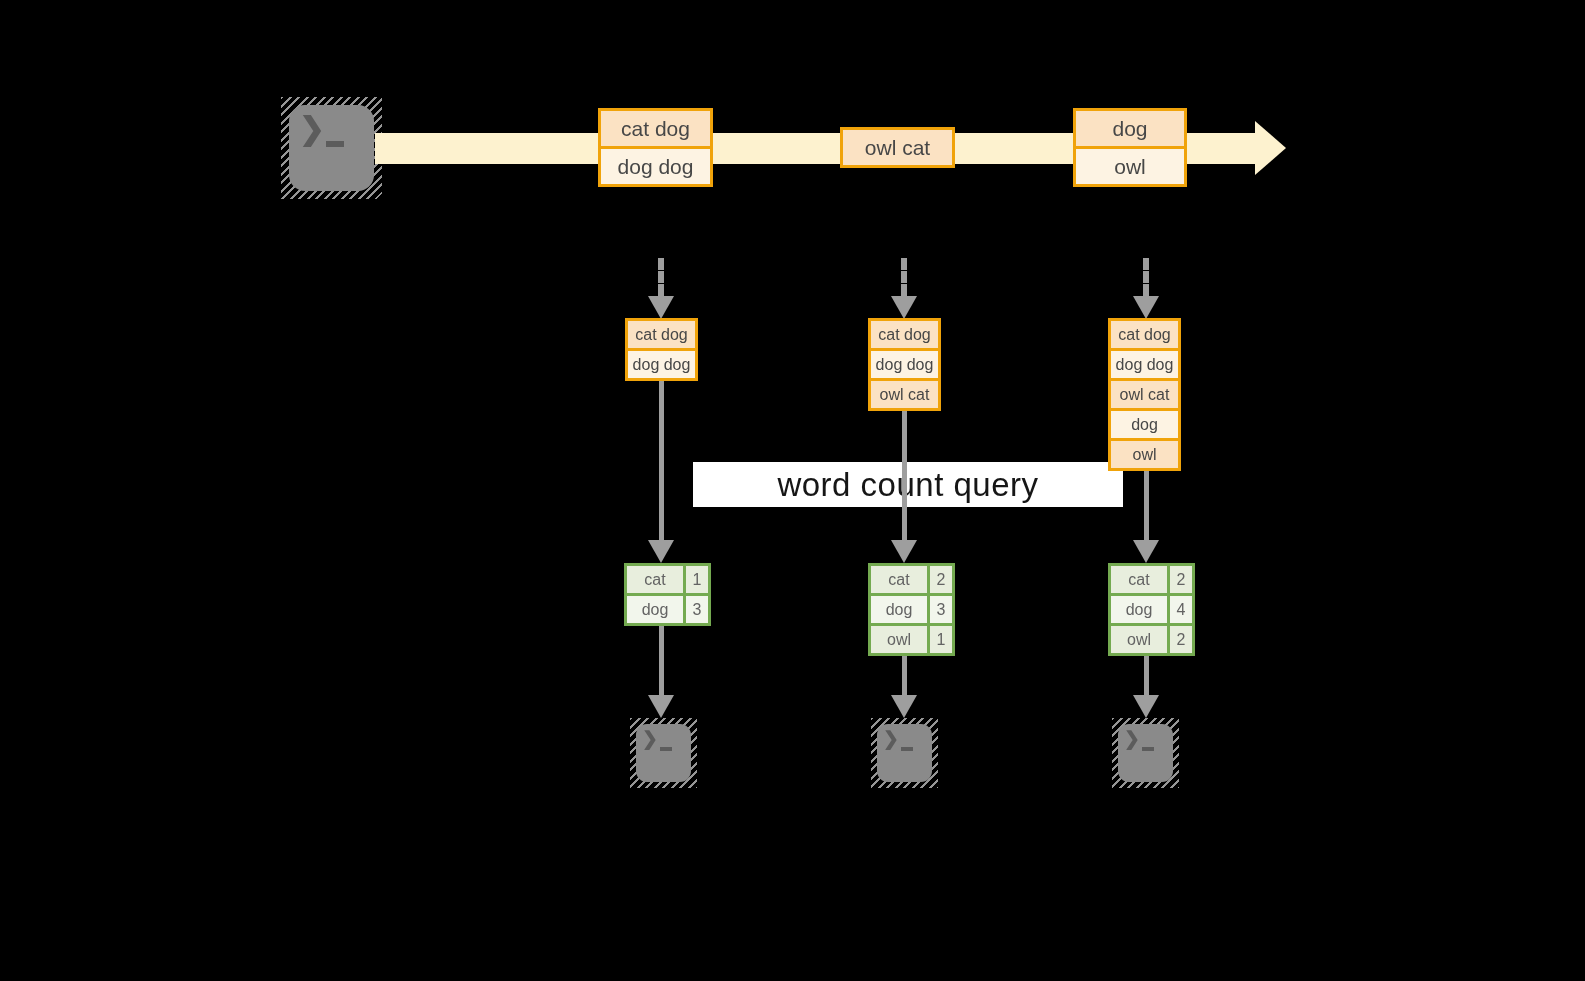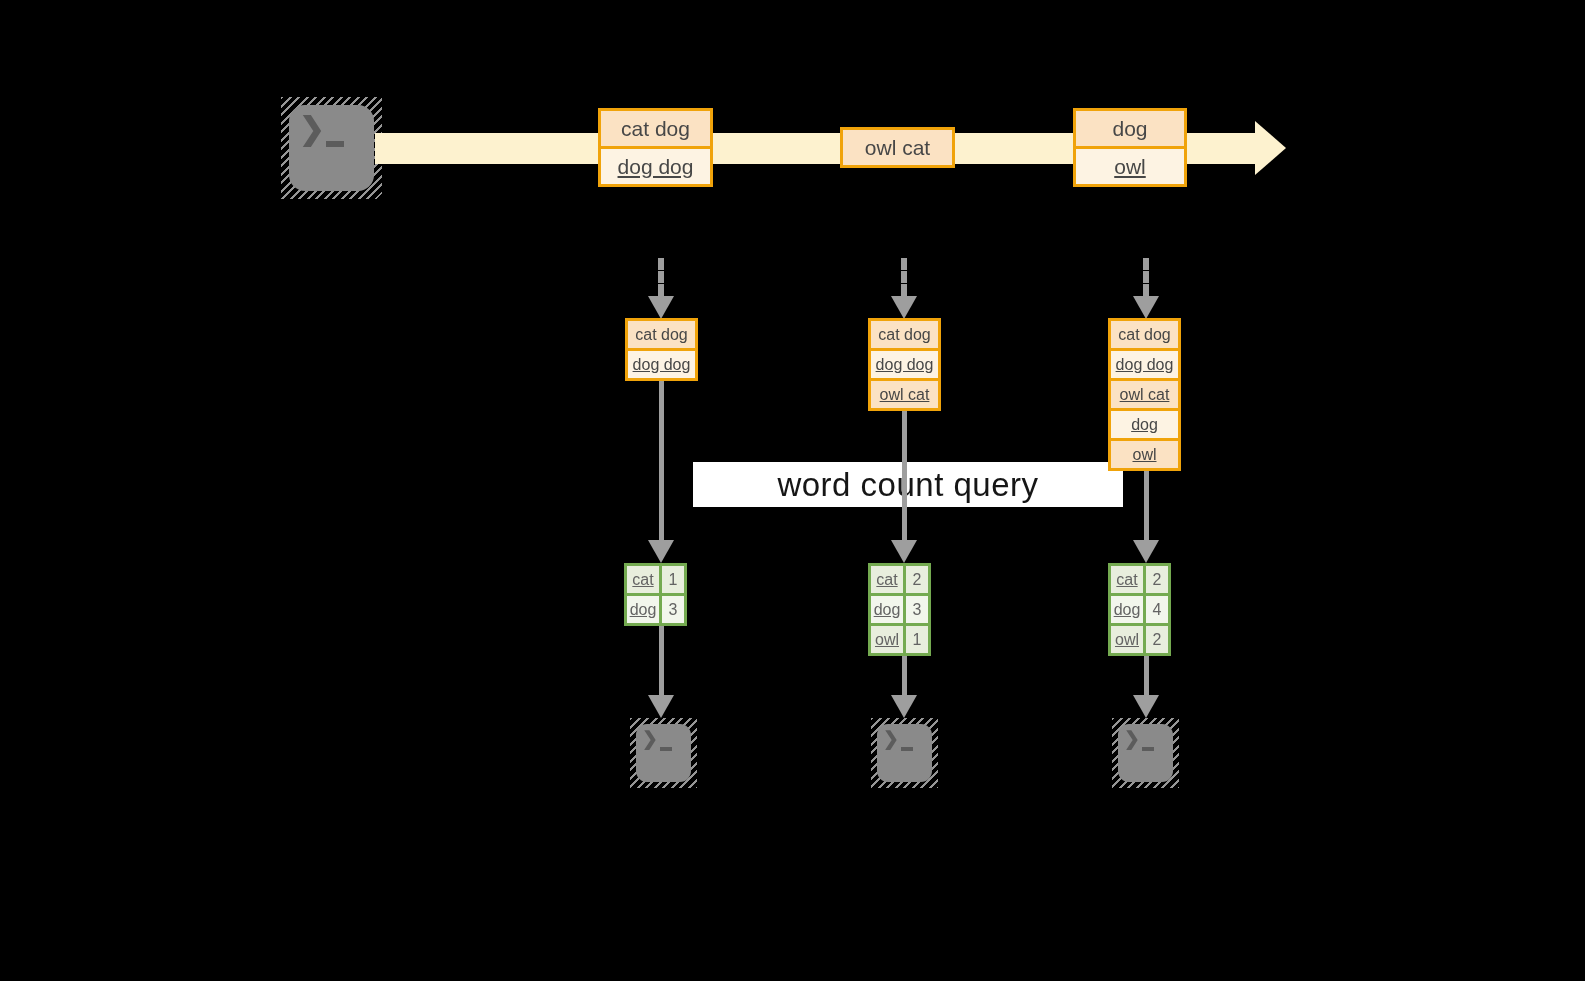--- a/index.html
+++ b/index.html
@@ -31,38 +31,38 @@
     background:var(--band);z-index:0;}
   .stream-head{position:absolute;left:1255px;top:121px;width:0;height:0;
     border-top:27px solid transparent;border-bottom:27px solid transparent;
     border-left:31px solid var(--band);z-index:0;}
 
   
   .obox{position:absolute;border:3px solid var(--amber);z-index:3;background:var(--cream);}
   .obox .cell{display:flex;align-items:center;justify-content:center;
     background:var(--peach);color:#474747;}
   .obox .cell.alt{background:var(--cream);}
-  .obox .cell + .cell{border-top:3px solid var(--amber);text-decoration:underline;}
+  .obox .cell + .cell{border-top:3px solid var(--amber);}
 
   .batch .cell{height:35px;font-size:21px;}
   .batch-1{left:598px;top:108px;width:109px;}
   .batch-2{left:840px;top:127px;width:109px;}
   .batch-3{left:1073px;top:108px;width:108px;}
 
   .state .cell{height:27px;font-size:16px;}
   .state-1{left:625px;top:318px;width:67px;}
   .state-2{left:868px;top:318px;width:67px;}
   .state-3{left:1108px;top:318px;width:67px;}
 
   
   .rtable{position:absolute;border:3px solid var(--green);z-index:3;}
   .rtable .row{display:flex;background:var(--greenA);color:#636363;font-size:16px;}
   .rtable .row.alt{background:var(--greenB);}
   .rtable .row + .row{border-top:3px solid var(--green);}
-  .rtable .w{width:32px;height:27px;display:flex;align-items:center;justify-content:center;text-decoration:underline;}
+  .rtable .w{width:56px;height:27px;display:flex;align-items:center;justify-content:center;}
   .rtable .n{width:22px;height:27px;display:flex;align-items:center;justify-content:center;
     border-left:3px solid var(--green);}
   .rtable-1{left:624px;top:563px;}
   .rtable-2{left:868px;top:563px;}
   .rtable-3{left:1108px;top:563px;}
 
   
   .vline{position:absolute;width:5px;background:var(--arrow);z-index:2;}
   .ahead{position:absolute;width:0;height:0;z-index:2;
     border-left:13px solid transparent;border-right:13px solid transparent;

